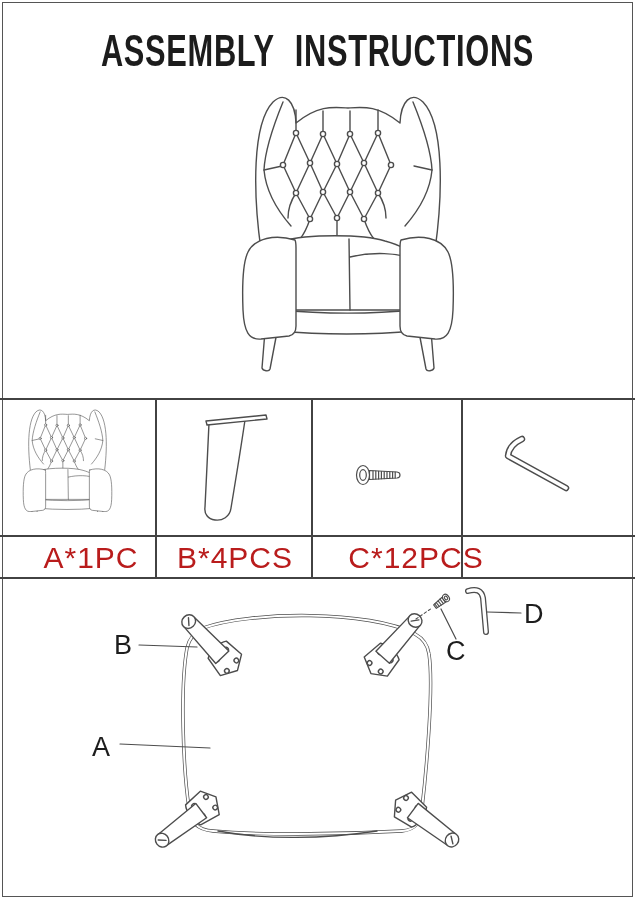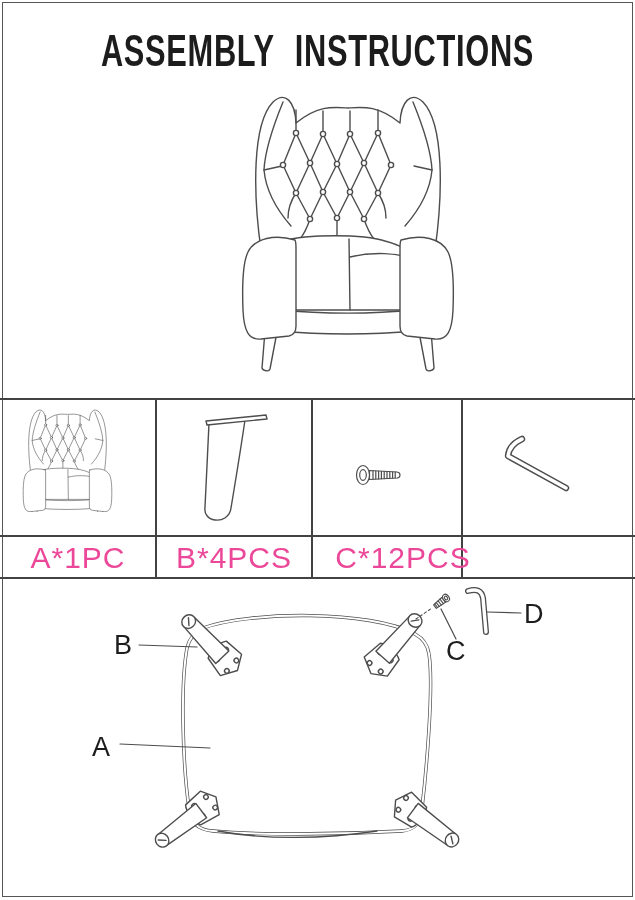--- a/index.html
+++ b/index.html
@@ -11,22 +11,22 @@
          font-size:44px;font-weight:700;letter-spacing:1px;word-spacing:16px;
          transform:scaleX(0.70);transform-origin:50% 50%;color:#1c1c1c;white-space:nowrap;}
   
   .tline{position:absolute;background:#424242;}
   #t-top{left:0;top:398px;width:635px;height:2px;}
   #t-mid{left:0;top:535px;width:635px;height:2px;}
   #t-bot{left:0;top:577px;width:635px;height:2px;}
   .tvert{top:398px;height:181px;width:2px;}
   #tv1{left:155px;} #tv2{left:311px;} #tv3{left:461px;}
   .cell-label{position:absolute;top:538px;height:40px;line-height:40px;text-align:center;
-              font-size:30px;letter-spacing:1px;color:#ec4899;}
-  #lblA{left:0;width:156px;} #lblB{left:156px;width:156px;}
+              font-size:30px;letter-spacing:1px;color:#b91c1c;padding-left:13px;}
+  #lblA{left:0;width:156px;} #lblB{left:144px;width:156px;}
   #lblC{left:328px;width:150px;} #lblD{left:462px;width:173px;}
   .dlabel{position:absolute;font-size:27px;color:#1d1d1d;}
   svg{display:block;}
 </style>
 </head>
 <body>
 
 <div id="page">
   <div id="page-border"></div>
 

